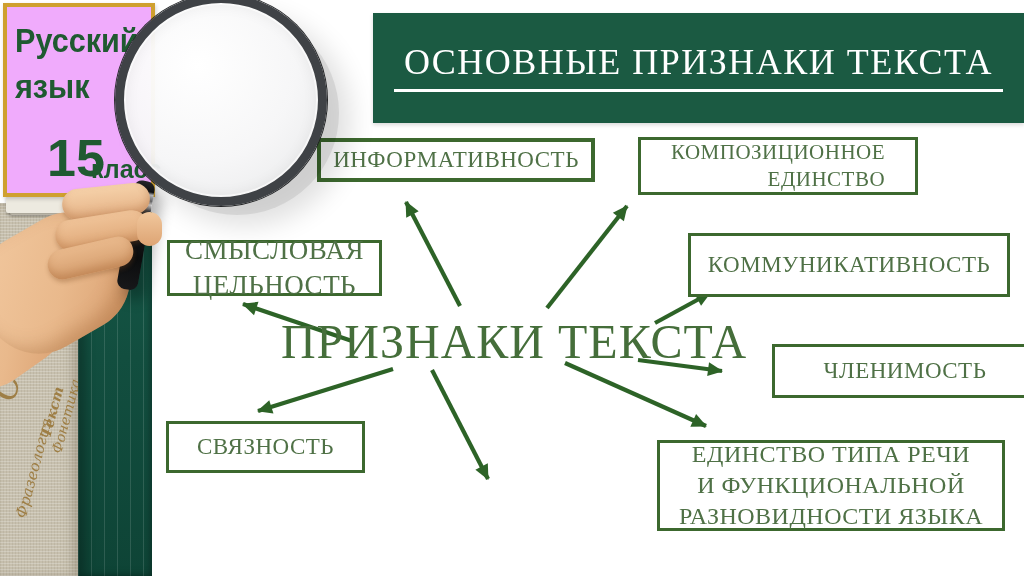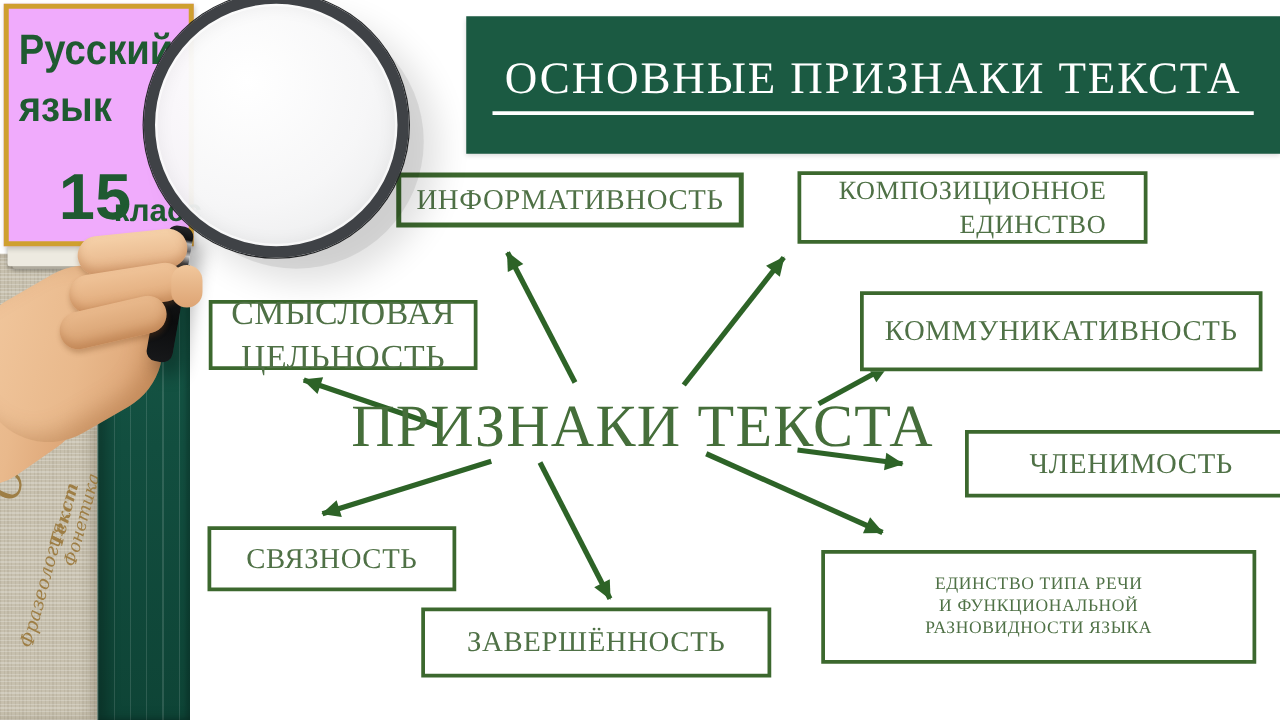--- a/index.html
+++ b/index.html
@@ -102,21 +102,21 @@
     position:absolute;z-index:20;background:#ffffff;border:3px solid var(--box-border);
     box-sizing:border-box;display:flex;align-items:center;justify-content:center;
     text-align:center;color:var(--box-text);white-space:pre-line;line-height:1.28;
     letter-spacing:.5px;
   }
   .fb-info {left:317px;top:138px;width:278px;height:44px;font-size:23px;border-width:4px;}
   .fb-comp {left:638px;top:137px;width:280px;height:58px;font-size:21px;text-align:right;}
   .fb-smysl{left:167px;top:240px;width:215px;height:56px;font-size:27px;}
   .fb-komm {left:688px;top:233px;width:322px;height:64px;font-size:23px;}
   .fb-chlen{left:772px;top:344px;width:266px;height:54px;font-size:23px;}
-  .fb-edin {left:657px;top:440px;width:348px;height:91px;font-size:14px;}
+  .fb-edin {left:657px;top:440px;width:348px;height:91px;font-size:24px;}
   .fb-svyaz{left:166px;top:421px;width:199px;height:52px;font-size:23px;}
   .fb-zaver{left:337px;top:486px;width:280px;height:56px;font-size:23px;}
 </style>
 </head>
 <body>
 
 <div class="stage">
 
   <div class="page-edge">
     <span class="spine-word" style="left:16px;top:147px;font-size:34px;">Синт</span>
@@ -172,15 +172,14 @@
   <div class="feature-box fb-comp">КОМПОЗИЦИОННОЕ
 ЕДИНСТВО</div>
   <div class="feature-box fb-smysl">СМЫСЛОВАЯ
 ЦЕЛЬНОСТЬ</div>
   <div class="feature-box fb-komm">КОММУНИКАТИВНОСТЬ</div>
   <div class="feature-box fb-chlen">ЧЛЕНИМОСТЬ</div>
   <div class="feature-box fb-edin">ЕДИНСТВО ТИПА РЕЧИ
 И ФУНКЦИОНАЛЬНОЙ
 РАЗНОВИДНОСТИ ЯЗЫКА</div>
   <div class="feature-box fb-svyaz">СВЯЗНОСТЬ</div>
-  <div class="feature-box fb-zaver">ЗАВЕРШЁННОСТЬ</div>
 
 </div>
 
 </body></html>

